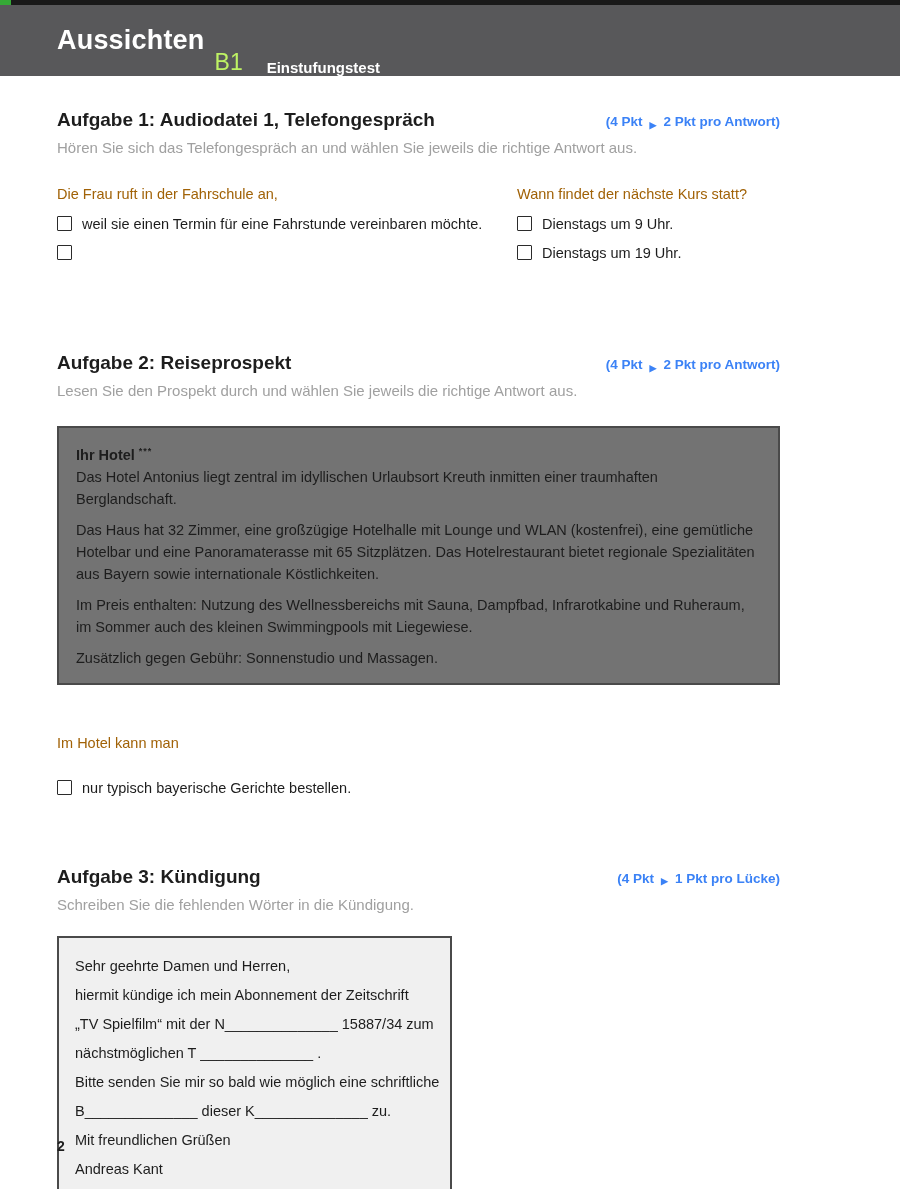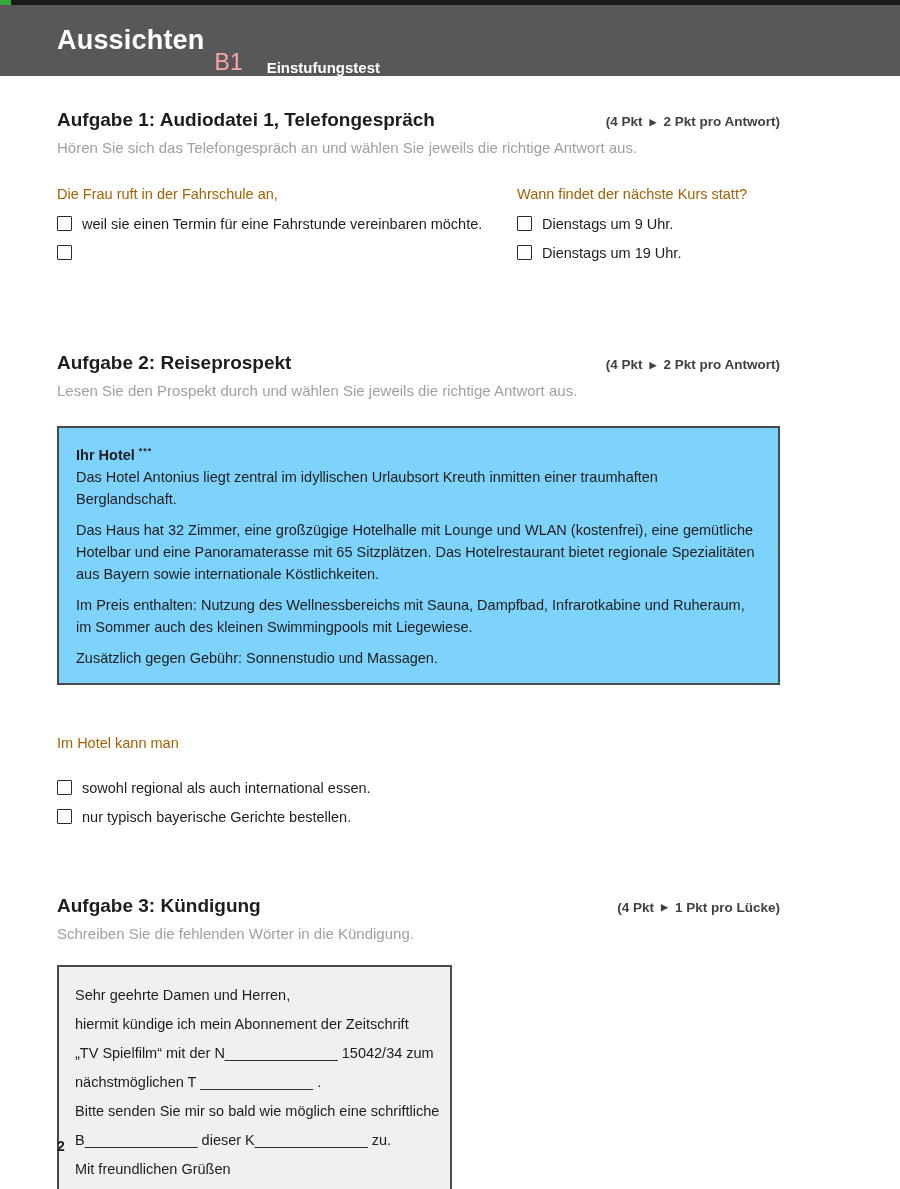--- a/index.html
+++ b/index.html
@@ -16,52 +16,52 @@
   .top-strip { height: 5px; background: #191919; position: relative; }
   .green-chip { position: absolute; left: 0; top: 0; width: 11px; height: 5px; background: #35a936; }
 
   
   .header {
     height: 71px; background: #58585a;
     display: flex; align-items: flex-end;
     padding-left: 57px;
   }
   .brand { color: #fff; font-weight: 700; font-size: 27px; line-height: 71px; letter-spacing: 0.2px; }
-  .level { color: #fca5a5; font-weight: 400; font-size: 23px; margin-left: 10px; }
+  .level { color: #bef264; font-weight: 400; font-size: 23px; margin-left: 10px; }
   .hdr-subtitle { color: #fff; font-weight: 700; font-size: 15px; margin-left: 24px; }
 
   
   .content { width: 723px; margin-left: 57px; }
 
   .task1 { margin-top: 33px; }
   .task2 { margin-top: 78px; }
   .task3 { margin-top: 57px; }
 
   .task-header { display: flex; justify-content: space-between; align-items: baseline; }
   .task-title { margin: 0; font-size: 19px; font-weight: 600; color: #1d1d1d; }
-  .points { font-size: 13.5px; font-weight: 700; color: #404040; display: flex; align-items: center; gap: 7px; white-space: nowrap; }
+  .points { font-size: 13.5px; font-weight: 700; color: #3b82f6; display: flex; align-items: flex-end; gap: 7px; white-space: nowrap; }
   .tri { font-size: 9px; line-height: 1; position: relative; top: 0.5px; }
 
   .instruction { color: #a0a0a0; font-size: 15px; margin: 8px 0 0; }
 
   .qgrid { display: grid; grid-template-columns: 460px 1fr; margin-top: 30px; }
   .prompt { font-size: 14.5px; margin: 0 0 14px; color: #a16207; }
   .prompt.tall { min-height: 47px; margin-bottom: 0; line-height: 21px; }
 
   .option { display: flex; align-items: flex-start; gap: 10px; margin-bottom: 13px; }
   .checkbox {
     width: 15px; height: 15px; flex: none;
     border: 1.6px solid #2b2b2b; background: #fff; border-radius: 1px;
   }
   .option-label { font-size: 14.5px; color: #1d1d1d; }
 
   .infobox {
     margin-top: 27px;
     border: 2px solid #4a4a4a;
-    background: #7dd3fc;
+    background: #737373;
     padding: 12px 17px 14px;
     font-size: 14.5px; line-height: 22px; color: #1d1d1d;
   }
   .infobox p { margin: 0 0 9px; }
   .infobox p:last-child { margin-bottom: 0; }
   .box-title { font-weight: 700; }
   .stars { font-size: 9px; vertical-align: super; font-weight: 700; letter-spacing: 1px; }
 
   .qgrid.after-box { margin-top: 48px; }
 
@@ -145,45 +145,41 @@
       <p>Das Haus hat 32 Zimmer, eine großzügige Hotelhalle mit Lounge und WLAN (kostenfrei), eine gemütliche Hotelbar und eine Panoramaterasse mit 65 Sitzplätzen. Das Hotelrestaurant bietet regionale Spezialitäten aus Bayern sowie internationale Köstlichkeiten.</p>
       <p>Im Preis enthalten: Nutzung des Wellnessbereichs mit Sauna, Dampfbad, Infrarotkabine und Ruheraum, im Sommer auch des kleinen Swimmingpools mit Liegewiese.</p>
       <p>Zusätzlich gegen Gebühr: Sonnenstudio und Massagen.</p>
     </div>
 
     <div class="qgrid after-box">
       <div>
         <p class="prompt tall">Im Hotel kann man</p>
         <div class="option">
           <span class="checkbox"></span>
-          <span class="option-label">sowohl regional als auch international essen.</span>
-        </div>
-        <div class="option">
-          <span class="checkbox"></span>
           <span class="option-label">nur typisch bayerische Gerichte bestellen.</span>
         </div>
       </div>
     </div>
   </section>
 
   <section class="task3">
     <div class="task-header">
       <h2 class="task-title">Aufgabe 3: Kündigung</h2>
       <div class="points">
         <span>(4 Pkt</span>
         <span class="tri">▶</span>
         <span>1 Pkt pro Lücke)</span>
       </div>
     </div>
     <p class="instruction">Schreiben Sie die fehlenden Wörter in die Kündigung.</p>
 
     <div class="letterbox">
       <div class="letter-line">Sehr geehrte Damen und Herren,</div>
       <div class="letter-line">hiermit kündige ich mein Abonnement der Zeitschrift</div>
-      <div class="letter-line">„TV Spielfilm“ mit der N______________ 15042/34 zum</div>
+      <div class="letter-line">„TV Spielfilm“ mit der N______________ 15887/34 zum</div>
       <div class="letter-line">nächstmöglichen T ______________ .</div>
       <div class="letter-line">Bitte senden Sie mir so bald wie möglich eine schriftliche</div>
       <div class="letter-line">B______________ dieser K______________ zu.</div>
       <div class="letter-line">Mit freundlichen Grüßen</div>
       <div class="letter-line">Andreas Kant</div>
     </div>
   </section>
 
 </main>
 

